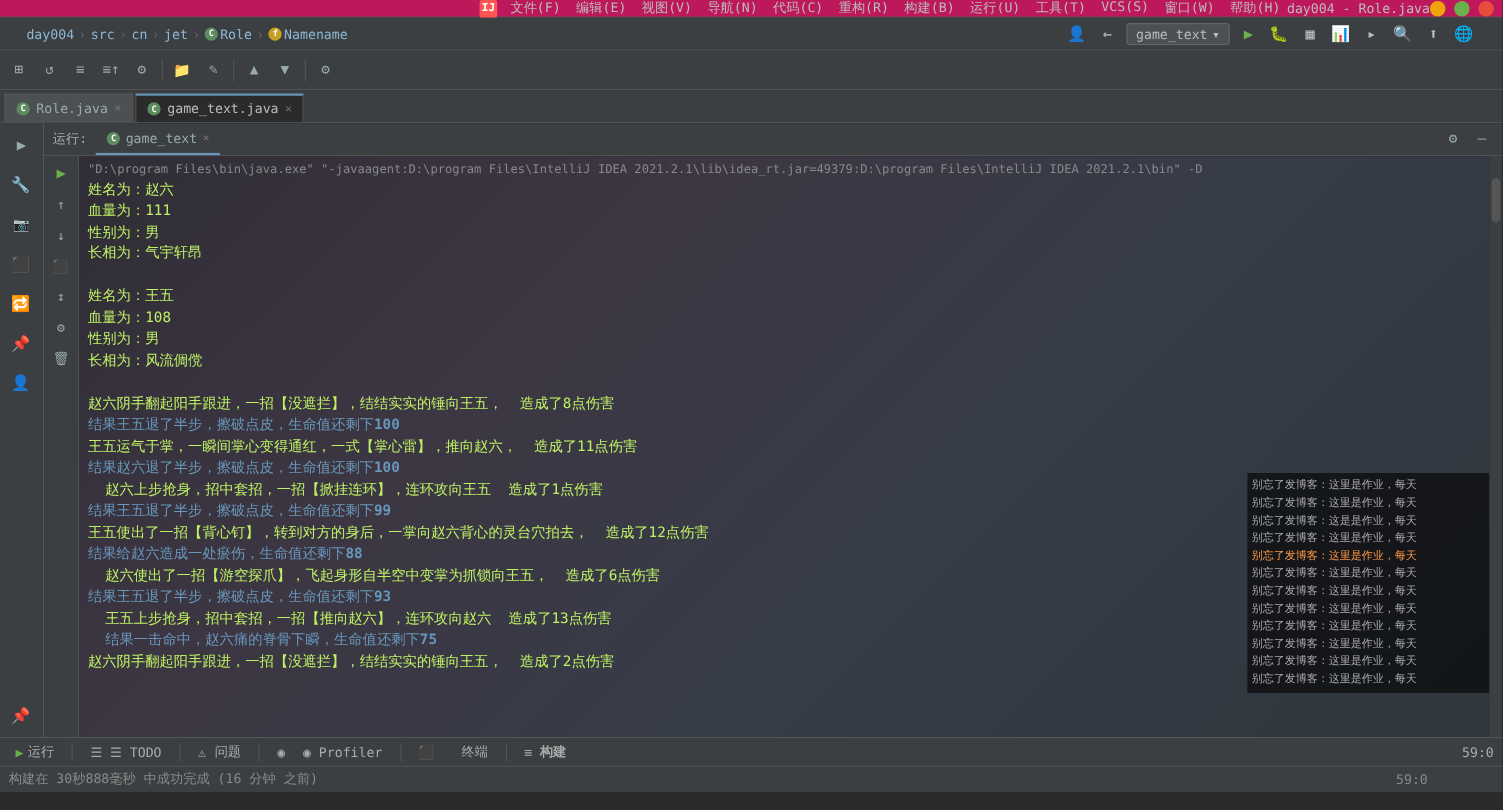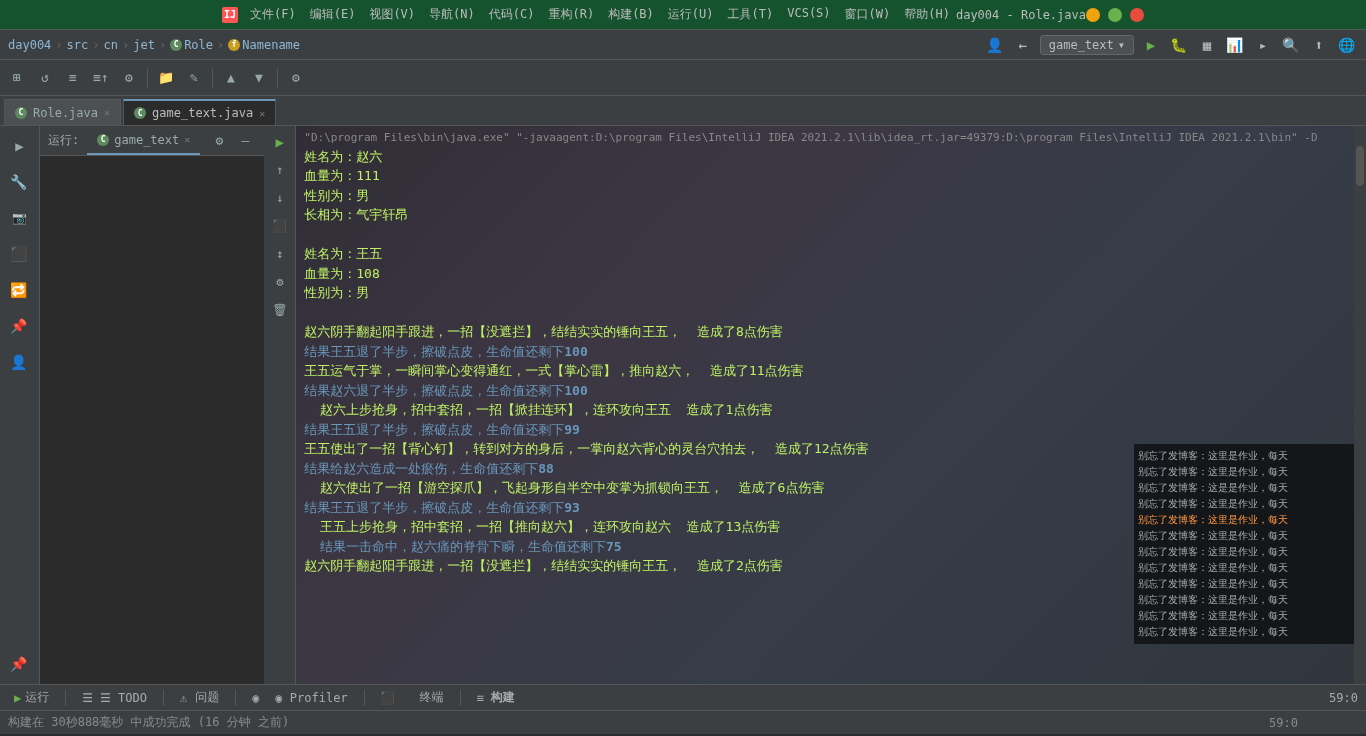--- a/index.html
+++ b/index.html
@@ -9,25 +9,25 @@
       overflow: hidden;
       font-family: 'Consolas', 'Microsoft YaHei', monospace;
       background: #2b2b2b;
       color: #a9b7c6;
       font-size: 12px;
       position: relative;
     }
 
     
     #title-bar {
-      height: 30px;
-      background: #14532d;
-      display: flex;
-      align-items: center;
-      justify-content: center;
+      height: 16px;
+      background: #be185d;
+      display: flex;
+      align-items: center;
+      justify-content: flex-end;
       padding: 0 8px;
       border-bottom: 1px solid #555;
     }
     .title-left {
       display: flex;
       align-items: center;
       gap: 6px;
     }
     .app-icon {
       width: 16px;
@@ -68,21 +68,21 @@
     .title-btn.minimize { background: #f0a30a; }
     .title-btn.maximize { background: #6ab04c; }
     .title-btn.close { background: #e74c3c; }
 
     
     #nav-bar {
       height: 30px;
       background: #3c3f41;
       display: flex;
       align-items: center;
-      padding: 0 8px;
+      padding: 0 24px;
       gap: 4px;
       border-bottom: 1px solid #555;
     }
     .breadcrumb {
       display: flex;
       align-items: center;
       gap: 2px;
       font-size: 12px;
       color: #8899aa;
     }
@@ -226,21 +226,21 @@
       cursor: pointer;
       border-radius: 3px;
       color: #9aa;
       font-size: 14px;
     }
 
     
     #run-panel {
       flex: 1;
       display: flex;
-      flex-direction: row;
+      flex-direction: column;
       background: #2b2b2b;
       position: relative;
       overflow: hidden;
     }
 
     
     #run-header {
       height: 30px;
       background: #3c3f41;
       display: flex;
@@ -589,20 +589,21 @@
         <div id="output-content">
           <div class="output-line command">"D:\program Files\bin\java.exe" "-javaagent:D:\program Files\IntelliJ IDEA 2021.2.1\lib\idea_rt.jar=49379:D:\program Files\IntelliJ IDEA 2021.2.1\bin" -D</div>
           <div class="output-line">姓名为：赵六</div>
           <div class="output-line">血量为：111</div>
           <div class="output-line">性别为：男</div>
           <div class="output-line">长相为：气宇轩昂</div>
           <div class="output-line">&nbsp;</div>
           <div class="output-line">姓名为：王五</div>
           <div class="output-line">血量为：108</div>
           <div class="output-line">性别为：男</div>
+          <div class="output-line">长相为：风流倜傥</div>
           <div class="output-line">&nbsp;</div>
           <div class="output-line">赵六阴手翻起阳手跟进，一招【没遮拦】，结结实实的锤向王五，  造成了8点伤害</div>
           <div class="output-line blue-text">结果王五退了半步，擦破点皮，生命值还剩下<span style="color:#6897bb;font-weight:bold;">100</span></div>
           <div class="output-line">王五运气于掌，一瞬间掌心变得通红，一式【掌心雷】，推向赵六，  造成了11点伤害</div>
           <div class="output-line blue-text">结果赵六退了半步，擦破点皮，生命值还剩下<span style="color:#6897bb;font-weight:bold;">100</span></div>
           <div class="output-line">  赵六上步抢身，招中套招，一招【掀挂连环】，连环攻向王五  造成了1点伤害</div>
           <div class="output-line blue-text">结果王五退了半步，擦破点皮，生命值还剩下<span style="color:#6897bb;font-weight:bold;">99</span></div>
           <div class="output-line">王五使出了一招【背心钉】，转到对方的身后，一掌向赵六背心的灵台穴拍去，  造成了12点伤害</div>
           <div class="output-line blue-text">结果给赵六造成一处瘀伤，生命值还剩下<span style="color:#6897bb;font-weight:bold;">88</span></div>
           <div class="output-line">  赵六使出了一招【游空探爪】，飞起身形自半空中变掌为抓锁向王五，  造成了6点伤害</div>

